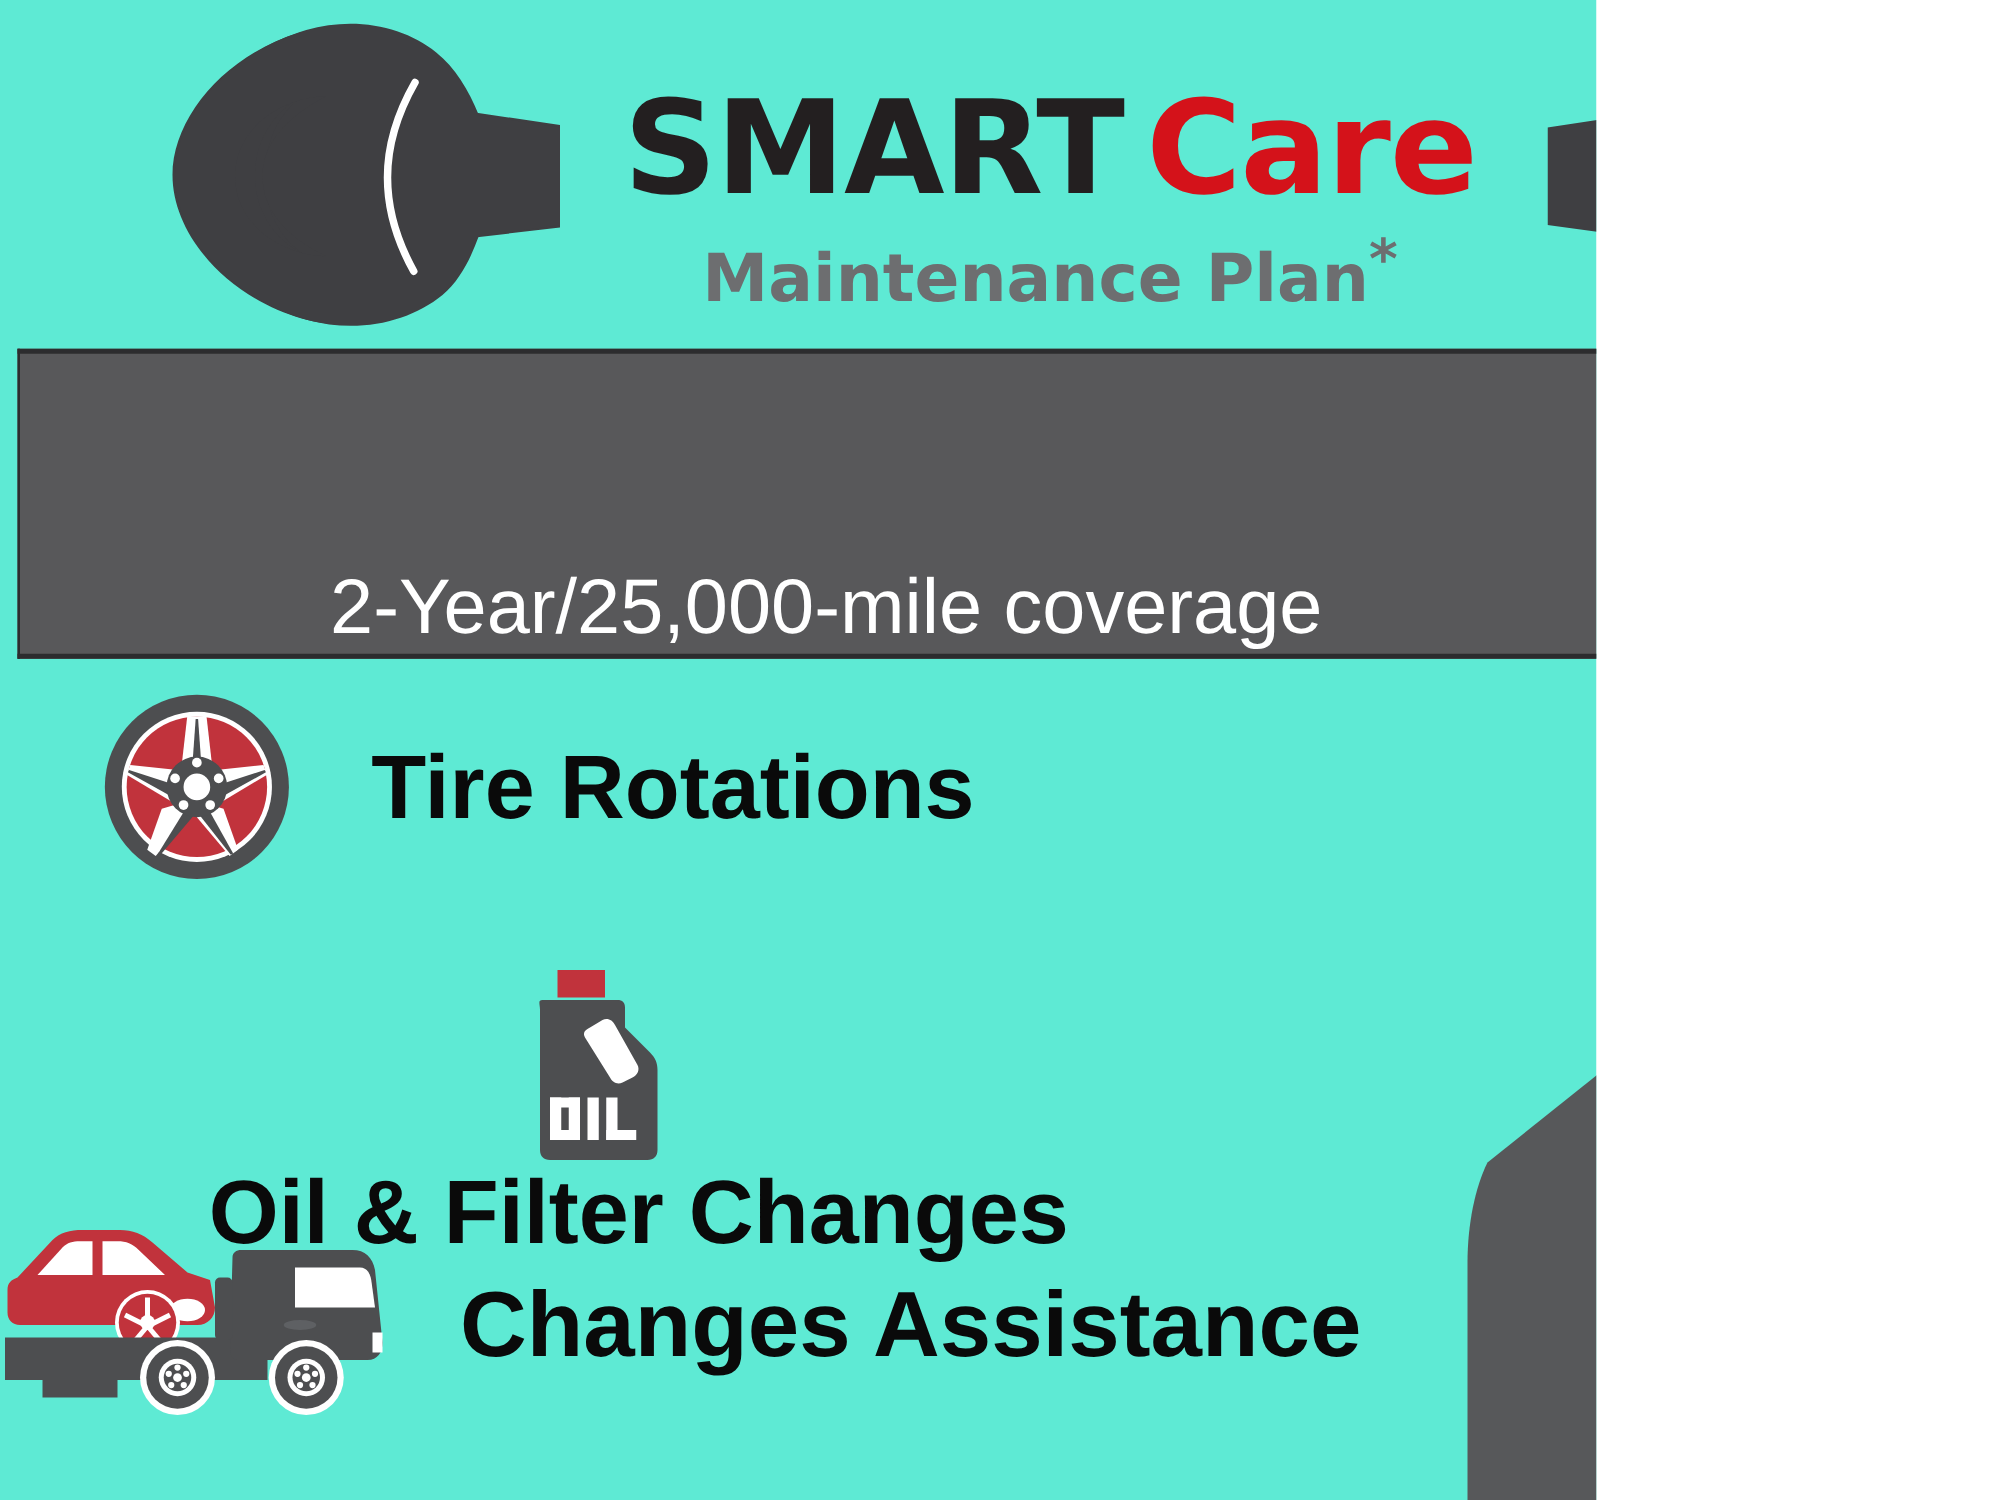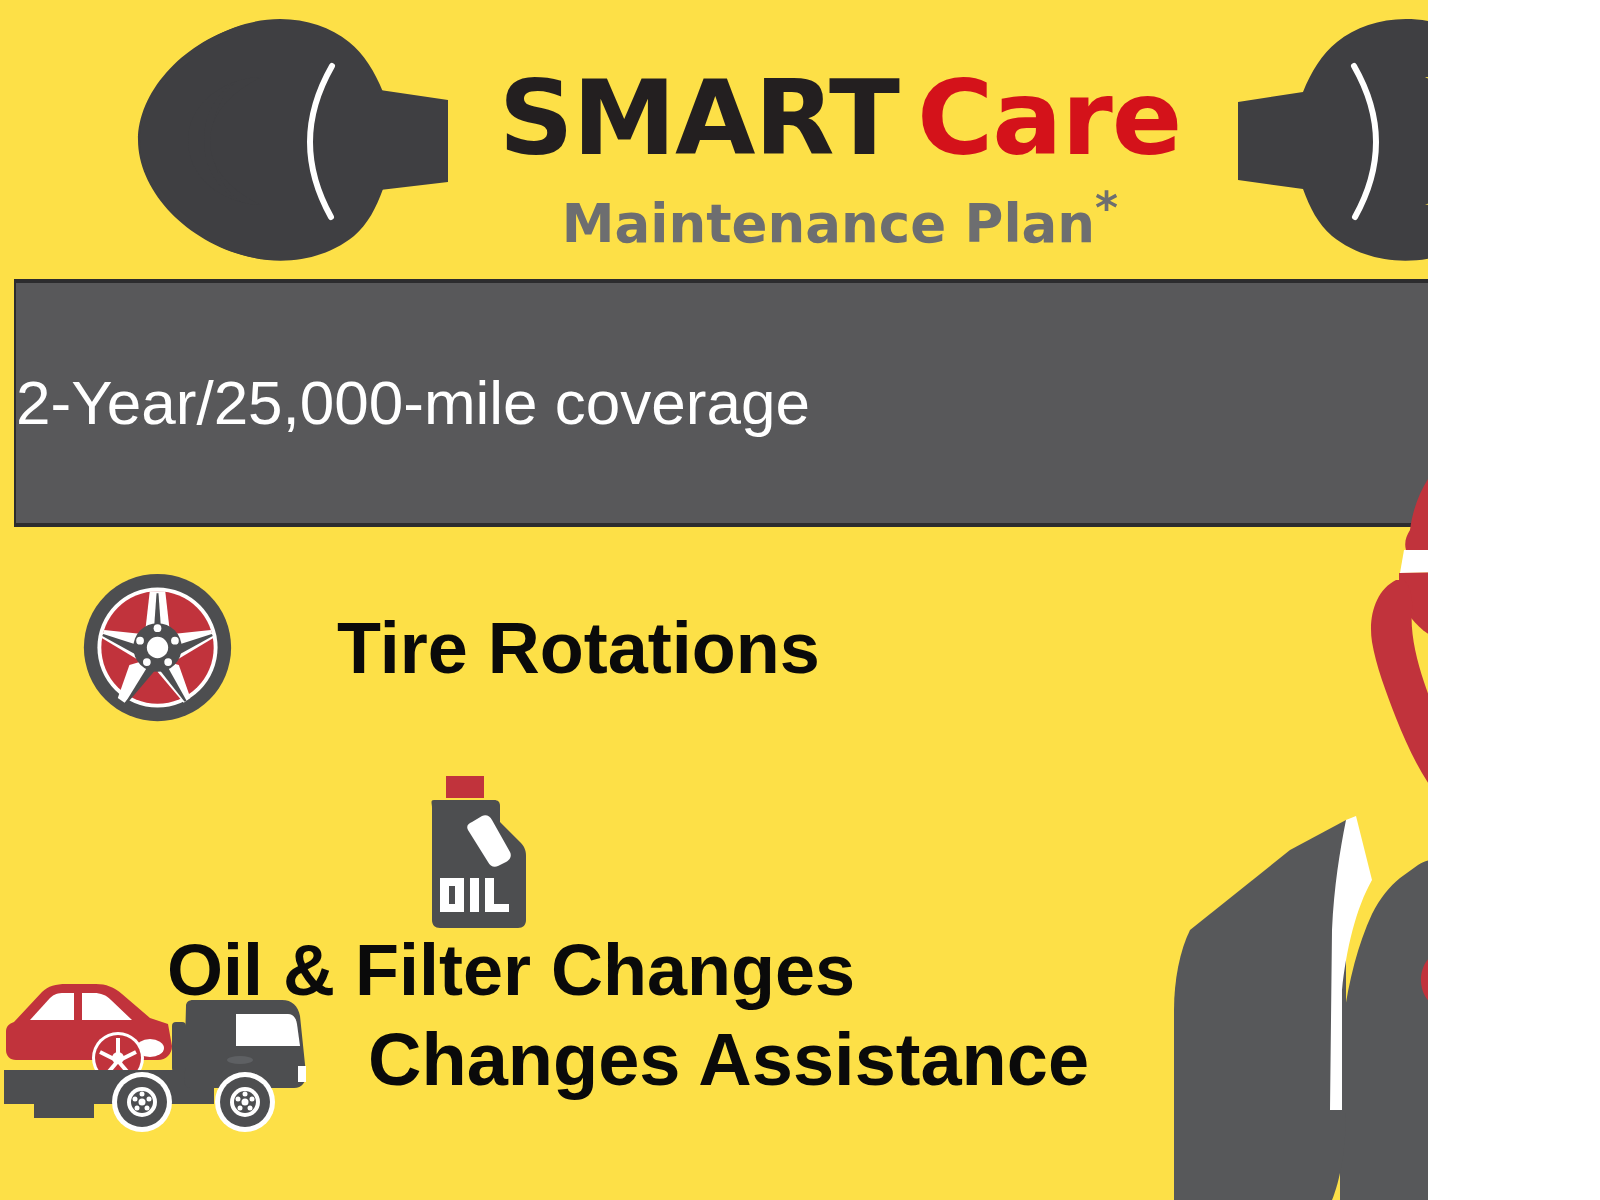--- a/index.html
+++ b/index.html
@@ -1,21 +1,21 @@
 <!DOCTYPE html>
 <html><head>
 <meta charset="utf-8">
 <style>
   html,body{margin:0;padding:0;background:#ffffff;}
   body{
     width:1600px;height:1200px;
     font-family:"DejaVu Sans", sans-serif;
     overflow:hidden;position:relative;
   }
-  .stage{position:relative;width:1428px;height:1200px;background:#fde047;overflow:hidden;}
+  .stage{position:relative;width:1277px;height:1200px;background:#5eead4;overflow:hidden;}
 
   
   .header{position:absolute;left:0;top:0;width:1600px;height:275px;}
   .wrench-left{position:absolute;left:118px;top:8px;width:330px;height:262px;}
   .wrench-right{position:absolute;left:1238px;top:8px;width:330px;height:262px;}
 
   .logo-text{
     position:absolute;left:430px;top:62px;width:820px;text-align:center;
   }
   .logo-line1{
@@ -40,39 +40,39 @@
     position:absolute;left:14px;top:279px;width:1586px;height:248px;
     background:#58585A;
     border-top:4px solid #2c2c2e;
     border-bottom:4px solid #2c2c2e;
     border-left:2px solid #2c2c2e;
     box-sizing:border-box;
     overflow:hidden;
   }
   .banner-inner{
     position:absolute;left:0;top:0;width:1290px;height:100%;
-    display:flex;flex-direction:column;align-items:flex-start;justify-content:center;
+    display:flex;flex-direction:row;align-items:flex-end;justify-content:center;
   }
   .banner-line1{
     font-family:"Liberation Sans", sans-serif;
     font-weight:400;
     font-size:62px;line-height:74px;color:#ffffff;
     white-space:nowrap;letter-spacing:0px;
   }
   .banner-line2{
     font-family:"Liberation Sans", sans-serif;
     font-style:italic;font-weight:bold;
     font-size:40px;line-height:50px;color:#ffffff;
     white-space:nowrap;margin-top:12px;
   }
 
   
   .features{position:absolute;left:0;top:540px;width:1200px;height:660px;}
   .feature-row{position:absolute;display:flex;align-items:center;}
-  .feat-1{left:80px;top:30px;gap:40px;}
+  .feat-1{left:80px;top:12px;}
   .feat-2{left:95px;top:230px;flex-direction:column;}
   .feat-3{left:0px;top:430px;}
 
   .feat-icon{position:relative;flex:0 0 auto;}
   .feat-label{
     font-family:"Liberation Sans", sans-serif;
     font-weight:bold;
     color:#0a0a0a;
     font-size:72px;line-height:80px;
     white-space:nowrap;

